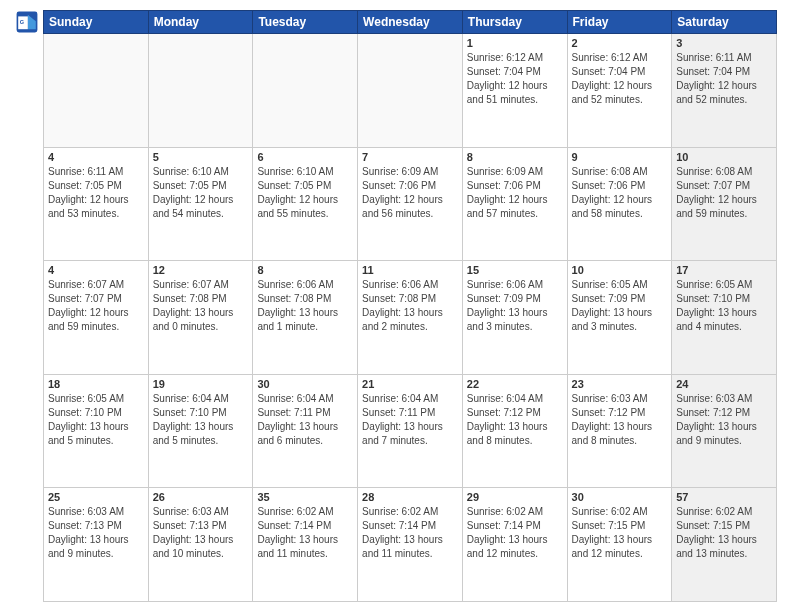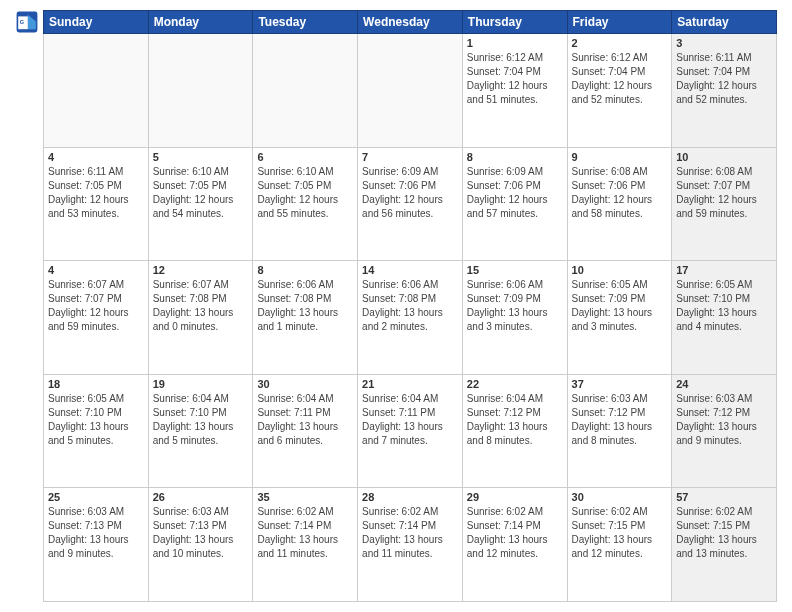--- a/index.html
+++ b/index.html
@@ -225,21 +225,21 @@
 and 0 minutes.</div>
           </td>
           <td>
             <span class="day-num">8</span>
             <div class="day-info" style="white-space: pre-line;">Sunrise: 6:06 AM
 Sunset: 7:08 PM
 Daylight: 13 hours
 and 1 minute.</div>
           </td>
           <td>
-            <span class="day-num">14</span>
+            <span class="day-num">11</span>
             <div class="day-info" style="white-space: pre-line;">Sunrise: 6:06 AM
 Sunset: 7:08 PM
 Daylight: 13 hours
 and 2 minutes.</div>
           </td>
           <td>
             <span class="day-num">15</span>
             <div class="day-info" style="white-space: pre-line;">Sunrise: 6:06 AM
 Sunset: 7:09 PM
 Daylight: 13 hours
@@ -290,21 +290,21 @@
 and 7 minutes.</div>
           </td>
           <td>
             <span class="day-num">22</span>
             <div class="day-info" style="white-space: pre-line;">Sunrise: 6:04 AM
 Sunset: 7:12 PM
 Daylight: 13 hours
 and 8 minutes.</div>
           </td>
           <td>
-            <span class="day-num">37</span>
+            <span class="day-num">23</span>
             <div class="day-info" style="white-space: pre-line;">Sunrise: 6:03 AM
 Sunset: 7:12 PM
 Daylight: 13 hours
 and 8 minutes.</div>
           </td>
           <td class="shaded">
             <span class="day-num">24</span>
             <div class="day-info" style="white-space: pre-line;">Sunrise: 6:03 AM
 Sunset: 7:12 PM
 Daylight: 13 hours

